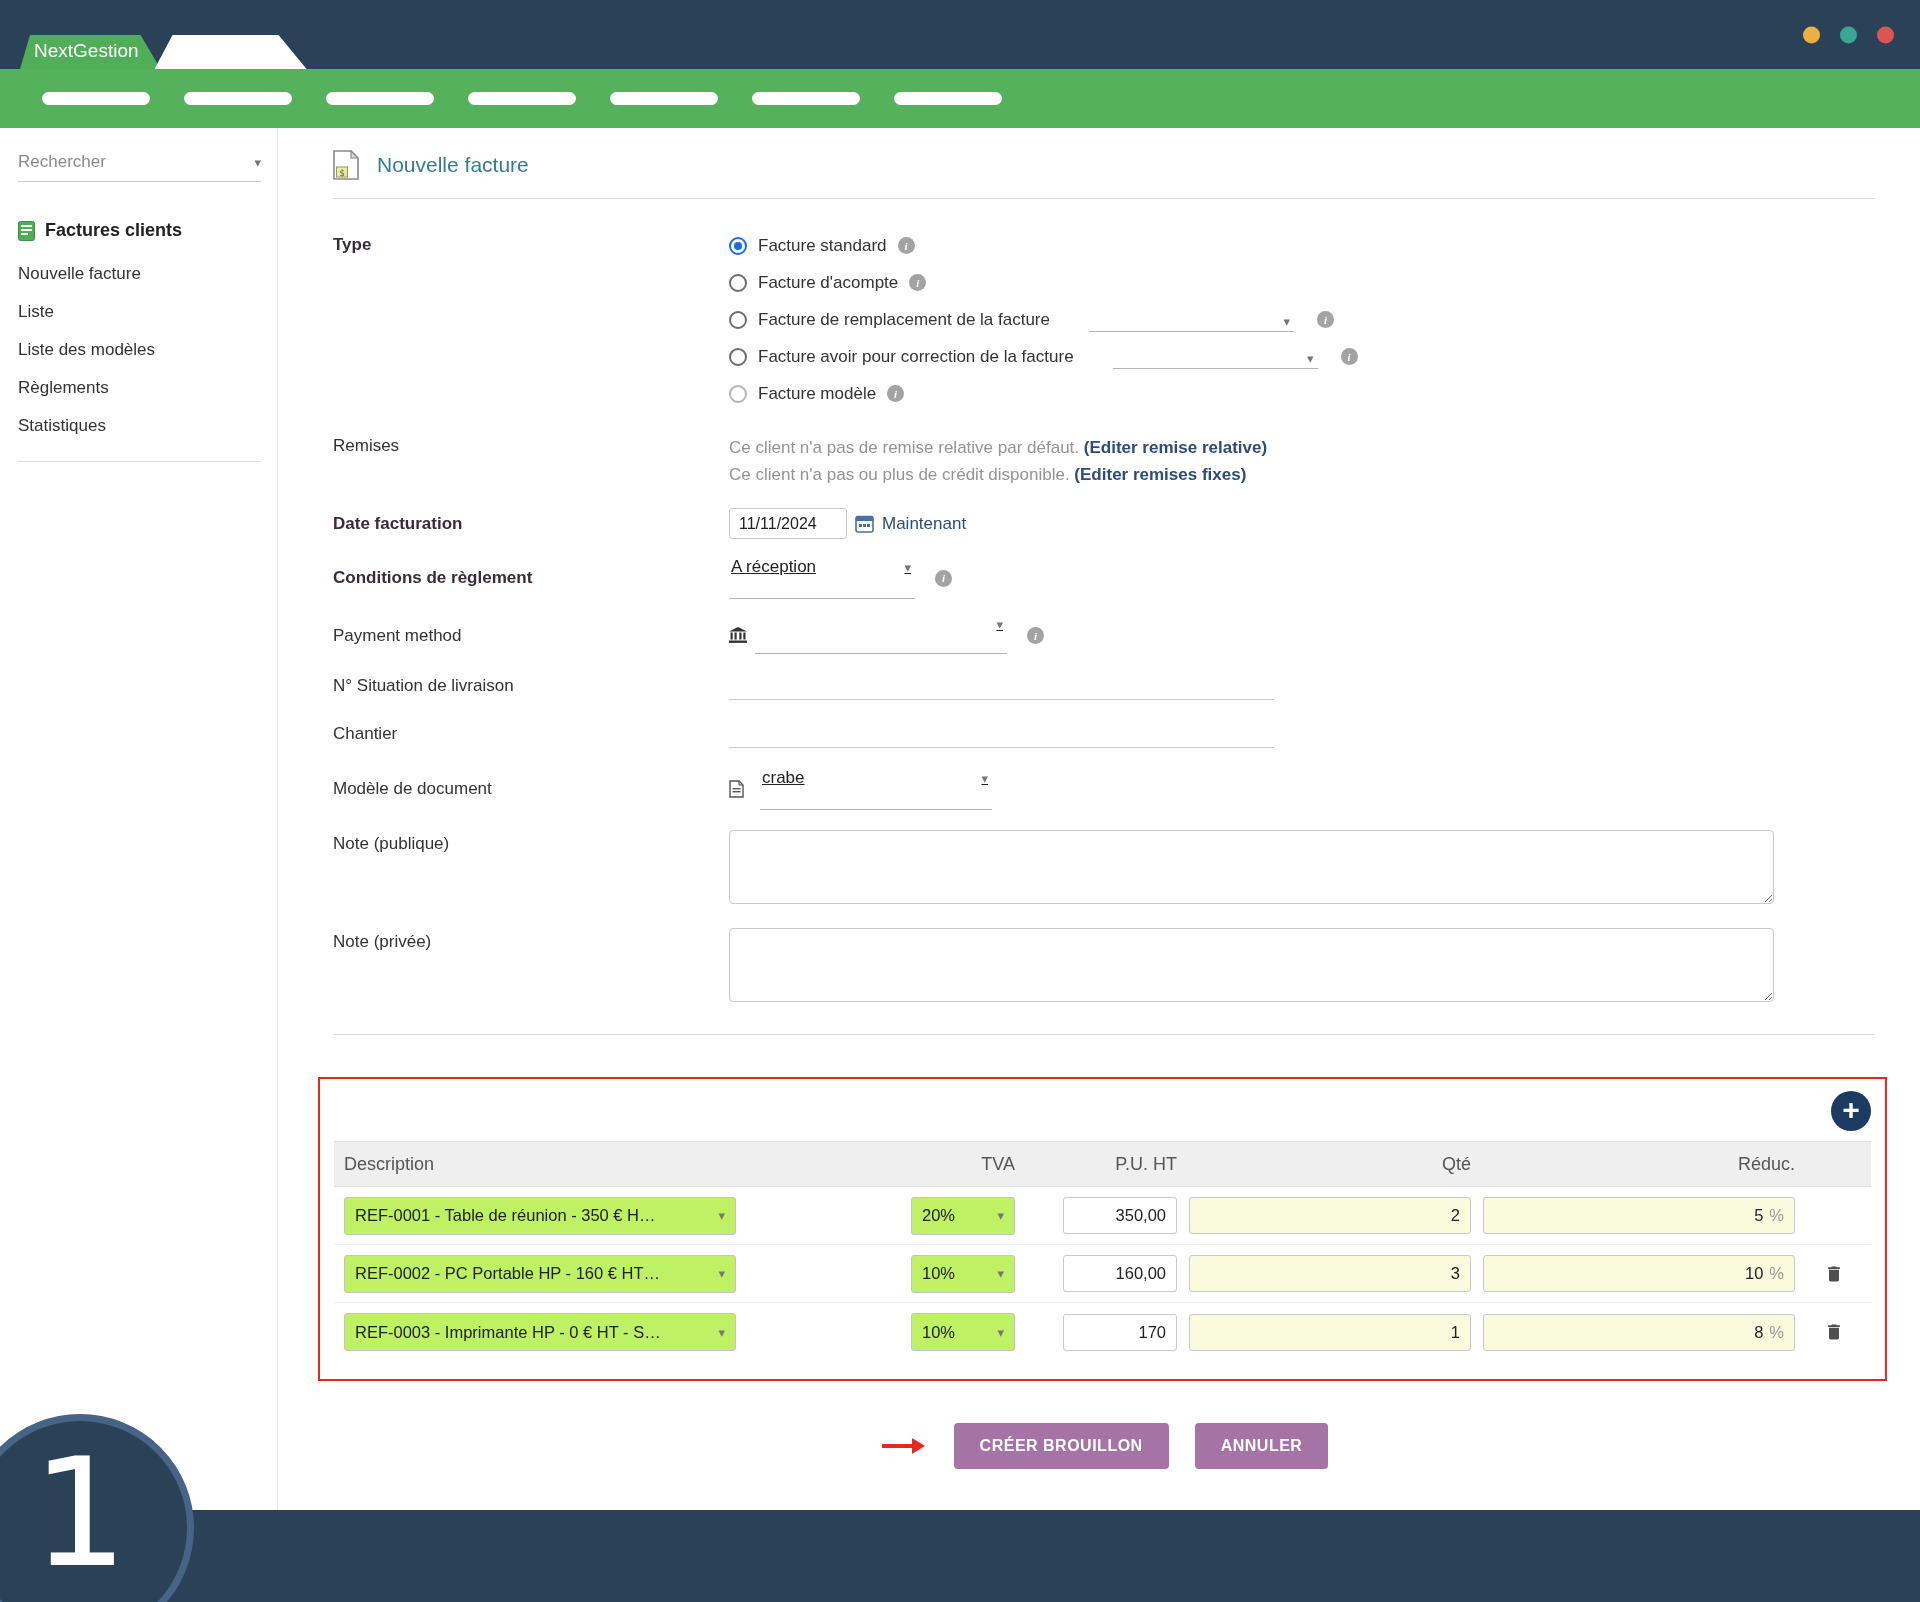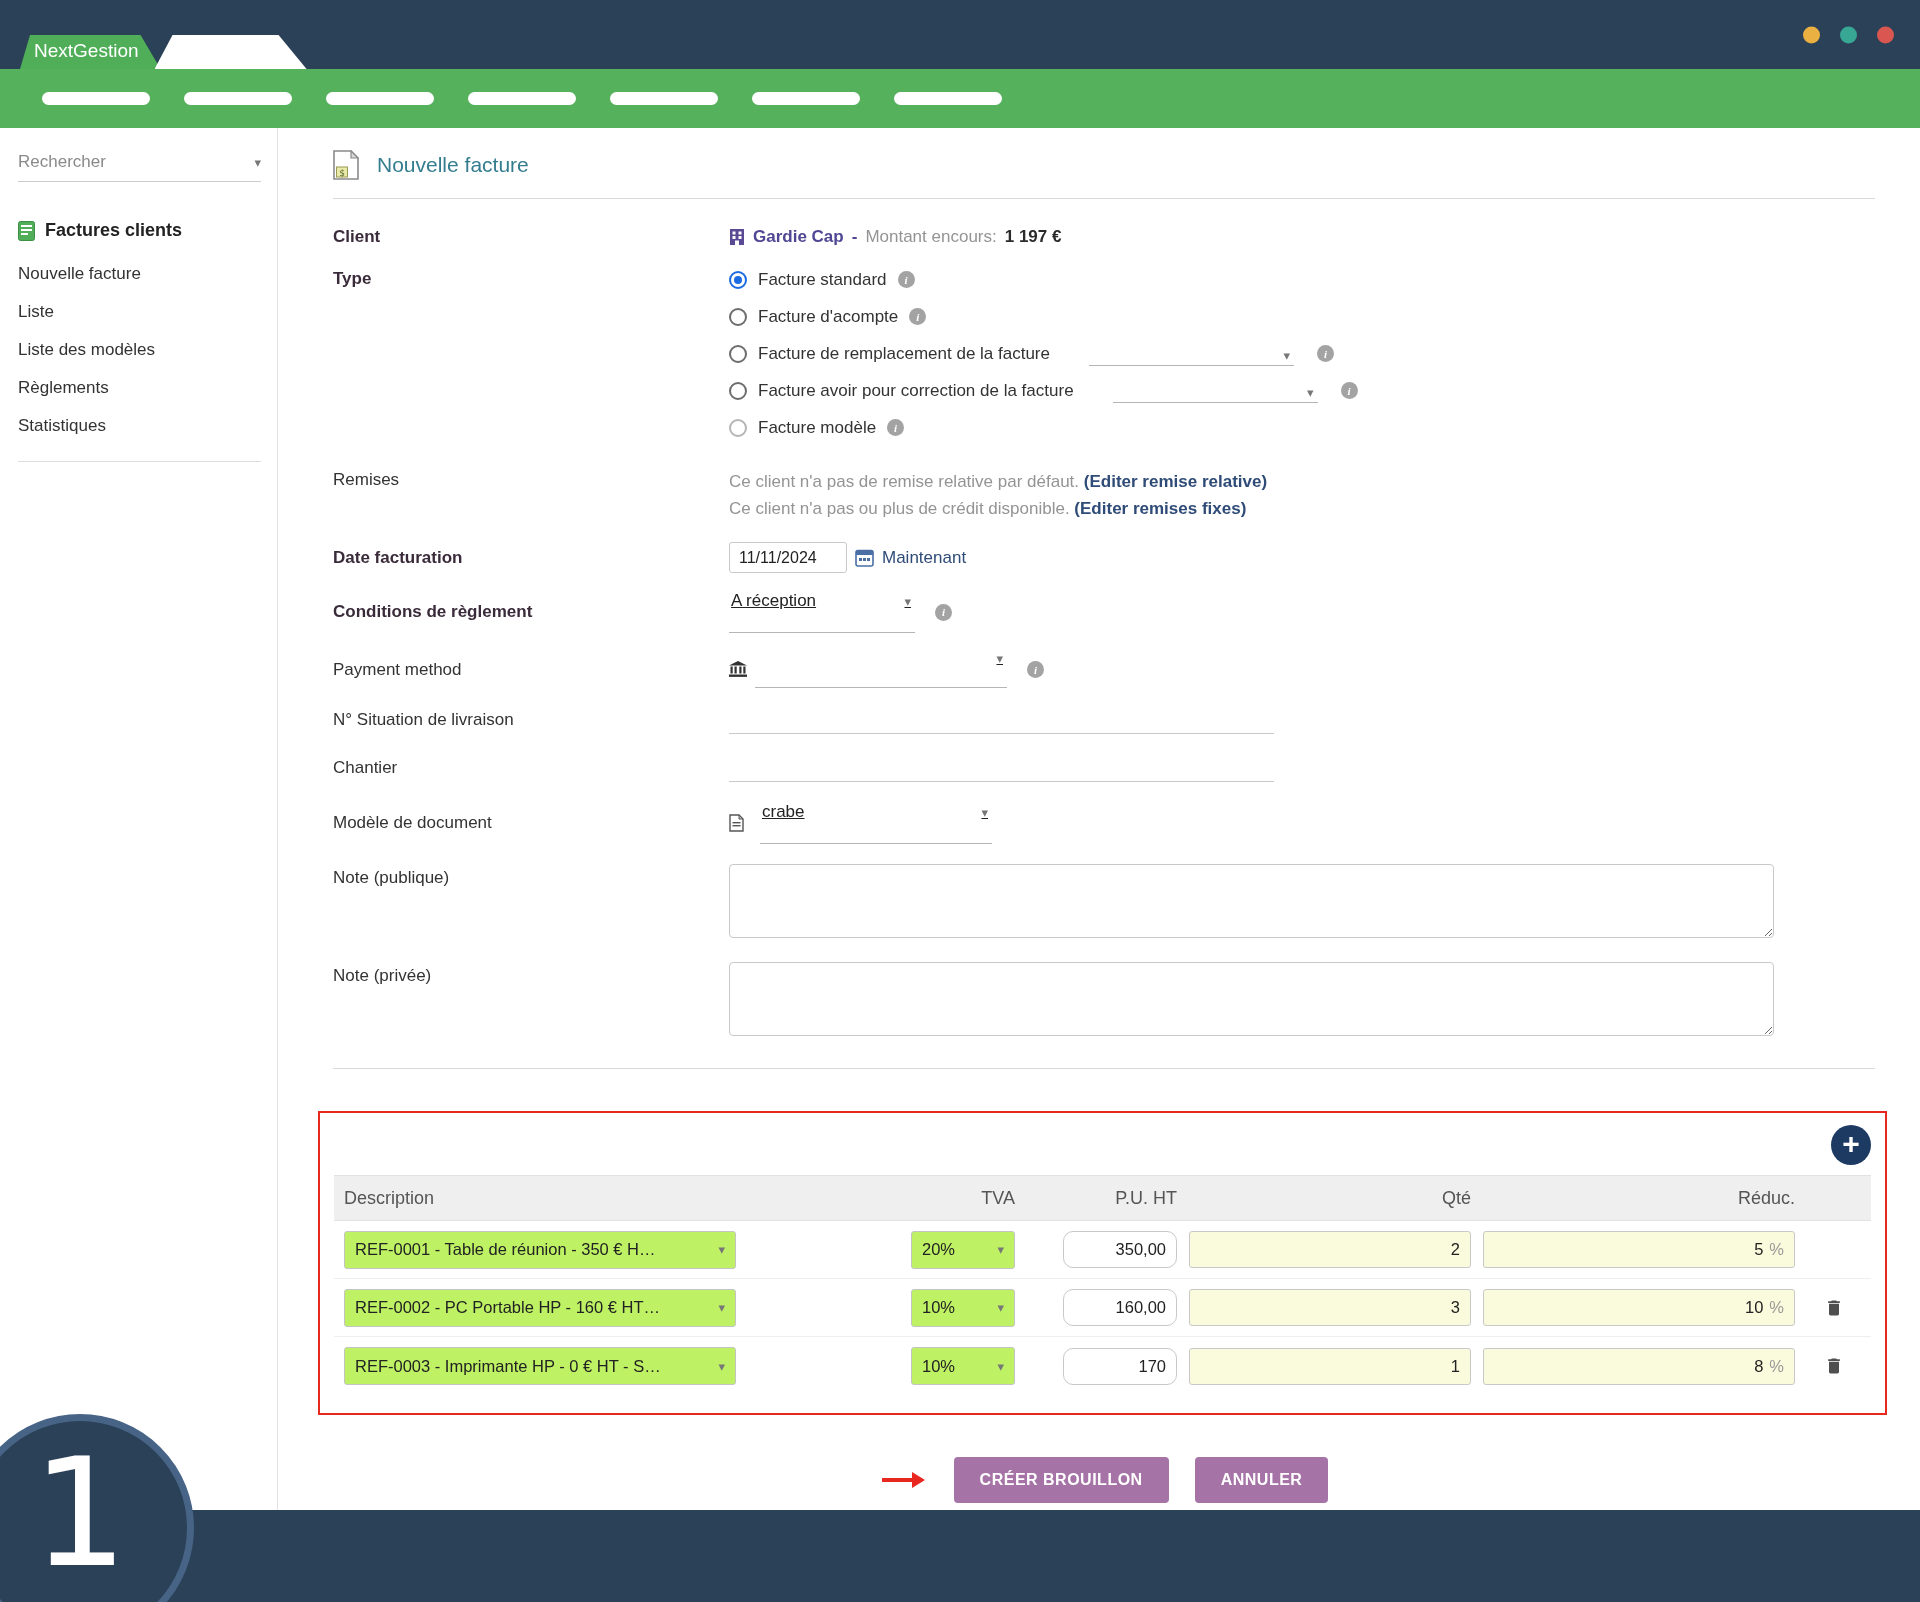--- a/index.html
+++ b/index.html
@@ -106,21 +106,21 @@
   .line-row.last { border-bottom:none; }
 
   .sel-box { border:1px solid #c4c4c4; border-radius:3px; height:38px; background:#bef264;
     display:flex; align-items:center; justify-content:space-between; gap:10px;
     padding:0 10px; color:#222; cursor:pointer; }
   .sel-desc { width:392px; }
   .sel-tva { width:104px; margin-left:auto; }
   .num-input { height:37px; border:1px solid #c9c9c9; border-radius:3px; text-align:right;
     padding:0 10px; font-size:16.5px; font-family:inherit; color:#222; background:#fff; }
   .pu { width:114px; margin-left:auto; display:flex; align-items:center;
-    justify-content:flex-end;border-radius:10px; }
+    justify-content:flex-end; }
   .yellow { background:#fafadc; }
   .fullw { width:100%; display:flex; align-items:center; justify-content:flex-end; }
   .reduc-box { gap:6px; }
   .pct { color:#9a9a9a; }
   .trash-cell { display:flex; justify-content:center; }
   .trash-btn { background:none; border:none; cursor:pointer; padding:2px; }
 
   
   .actions { margin-top:42px; display:flex; justify-content:center; align-items:center;
     gap:26px; padding-bottom:30px; }
@@ -197,37 +197,20 @@
     <div class="page-head">
       <svg class="icon" width="26" height="30" viewBox="0 0 26 30">
         <path d="M1 1 h17 l7 7 v21 h-24 z" fill="#fff" stroke="#8a8a8a" stroke-width="1.6"></path>
         <path d="M18 1 l7 7 h-7 z" fill="#d9d9d9" stroke="#8a8a8a" stroke-width="1.2"></path>
         <rect x="3.5" y="17" width="11" height="10" fill="#e9e9a8" stroke="#9a9a55"></rect>
         <text x="9" y="25.5" font-size="9" text-anchor="middle" fill="#55652c" font-family="DejaVu Sans, sans-serif">$</text>
       </svg>
       <span>Nouvelle facture</span>
     </div>
 
-    <div class="frow">
-      <div class="lbl req">Client</div>
-      <div class="val">
-        <svg class="icon" width="16" height="18" viewBox="0 0 16 18">
-          <rect x="1" y="1" width="14" height="16" fill="#5a4a94"></rect>
-          <rect x="3.5" y="3.5" width="3" height="3" fill="#fff"></rect>
-            <rect x="9.5" y="3.5" width="3" height="3" fill="#fff"></rect>
-          <rect x="3.5" y="8" width="3" height="3" fill="#fff"></rect>
-            <rect x="9.5" y="8" width="3" height="3" fill="#fff"></rect>
-          <rect x="6" y="12.5" width="4" height="5" fill="#fff"></rect>
-        </svg>
-        <a class="client-link">Gardie Cap</a>
-        <span class="client-link">-</span>
-        <span class="gray">Montant encours:</span>
-        <span class="strong">1 197 €</span>
-      </div>
-    </div>
 
     <div class="frow top" style="margin-bottom:22px;">
       <div class="lbl req" style="padding-top:8px;">Type</div>
       <div>
         <div class="type-row">
           <span class="radio sel"></span>
           <span>Facture standard</span>
           <span class="info">i</span>
         </div>
         <div class="type-row">

